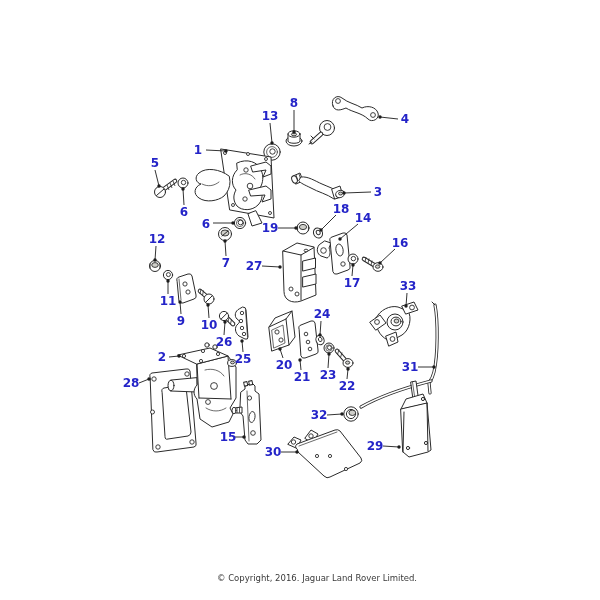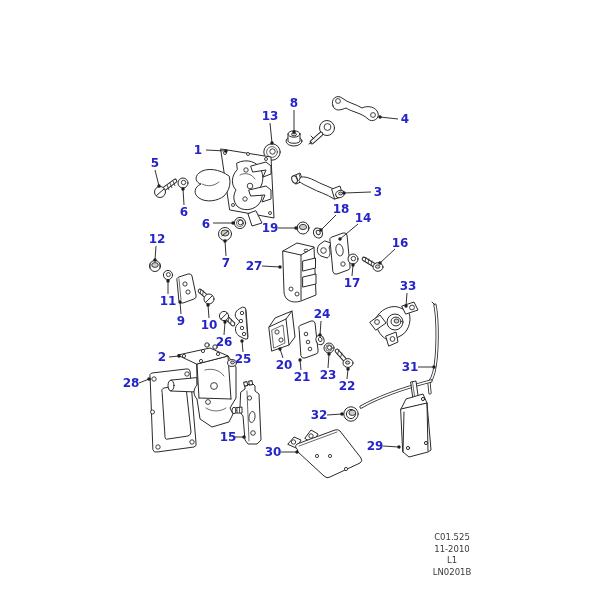--- a/index.html
+++ b/index.html
@@ -492,19 +492,14 @@
           <text x="319" y="419.2" class="callout">32</text>
         </g>
         <g>
           <line x1="407" y1="293" x2="406" y2="306" class="leader"></line>
           <circle cx="406" cy="306" r="1.7" class="leader-dot"></circle>
           <text x="408" y="290.2" class="callout">33</text>
         </g>
       </g>
   </svg>
 
-  <div class="footer-text code-block">
-    <div>C01.525</div>
-    <div>11-2010</div>
-    <div>L1</div>
-    <div>LN0201B</div>
-  </div>
+  <div class="footer-text copyright">© Copyright, 2016. Jaguar Land Rover Limited.</div>
 </div>
 
 </body></html>

